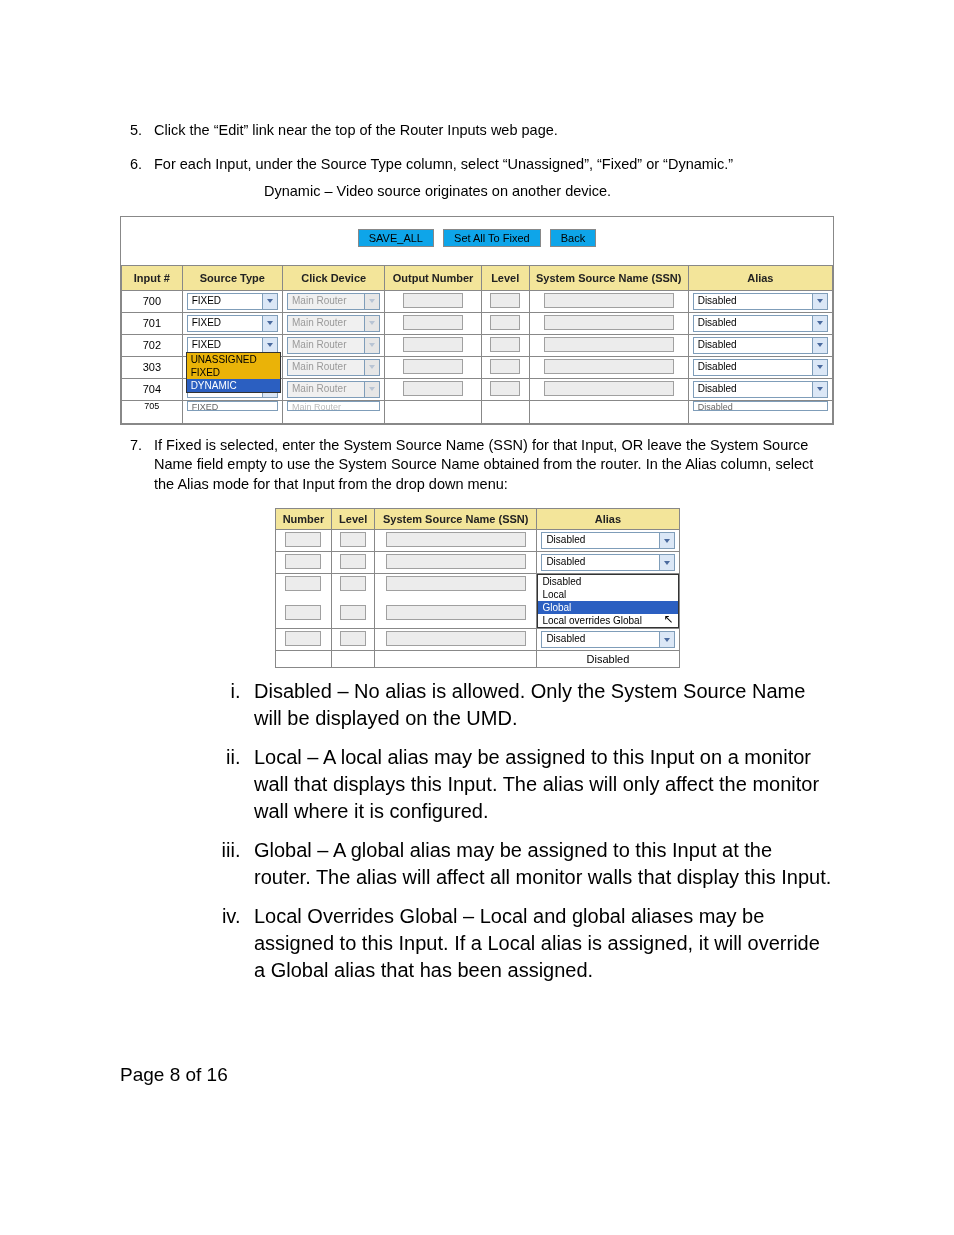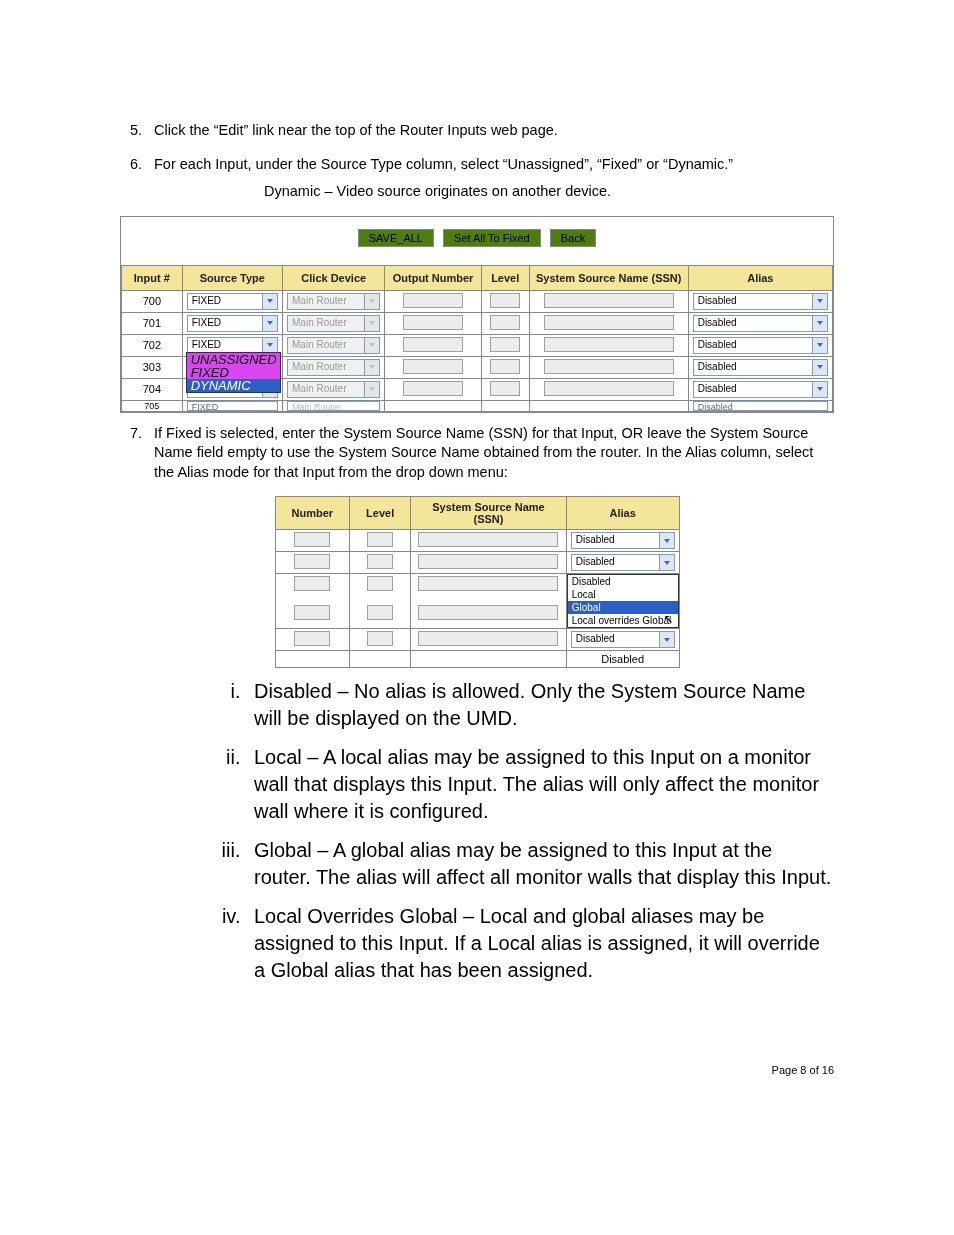--- a/index.html
+++ b/index.html
@@ -43,21 +43,21 @@
     font-family: Arial, sans-serif;
     font-size: 11px;
   }
   .shot1-toolbar {
     text-align: center;
     padding: 12px 0 18px 0;
   }
   .btn {
     display: inline-block;
     border: 1px solid #888;
-    background: #4d7c0f;
+    background: #0ea5e9;
     font-size: 11px;
     padding: 2px 10px;
     margin: 0 3px;
     cursor: pointer;
   }
   table.grid {
     border-collapse: collapse;
     width: 100%;
   }
   table.grid th, table.grid td {
@@ -118,24 +118,23 @@
     background: #ececec;
     height: 15px;
     box-sizing: border-box;
   }
   .popup-list {
     position: absolute;
     left: -1px;
     top: 15px;
     width: calc(100% + 2px);
     border: 1px solid #333;
-    background: #d946ef;
+    background: #eab308;
     z-index: 5;
-    font-size: 13px;
-    font-style: italic;
+    font-size: 10px;
   }
   .popup-list div {
     padding: 0 4px;
     text-align: left;
     line-height: 13px;
   }
   .popup-list div.hl {
     background: #2b5fc1;
     color: #fff;
   }
@@ -147,21 +146,21 @@
     line-height: 1.35;
   }
 
   
   .shot2 {
     margin: 6px auto 10px auto;
     width: 405px;
     font-family: Arial, sans-serif;
     font-size: 11px;
   }
-  .shot2 table.grid th { padding: 4px 16px; }
+  .shot2 table.grid th { padding: 4px 4px; }
   .cellbox2 {
     display:inline-block;
     border:1px solid #a0a0a0;
     background:#ececec;
     height:15px;
     box-sizing:border-box;
   }
   .alias-popup {
     border:1px solid #333;
     background:#fff;
@@ -188,29 +187,29 @@
     margin: 8px 0 0 86px;
   }
   ol.roman > li {
     margin-bottom: 12px;
     padding-left: 8px;
     font-size: 20px;
     line-height: 1.35;
   }
 
   .page-footer {
-    text-align: right;
-    font-size: 11px;
+    text-align: left;
+    font-size: 19px;
     margin-top: 80px;
   }
 
   .shot1 table.grid tbody tr.clipped td {
     height: 10px;
     overflow: hidden;
-    padding-top:0; padding-bottom:0;
+    padding-top:0; padding-bottom:12px;
   }
   .shot1 .clip-dd {
     border:1px solid #7f9db9;
     height:10px;
     background:#fff;
     font-size:9px;
     text-align:left;
     padding-left:4px;
     color:#666;
     box-sizing:border-box;

